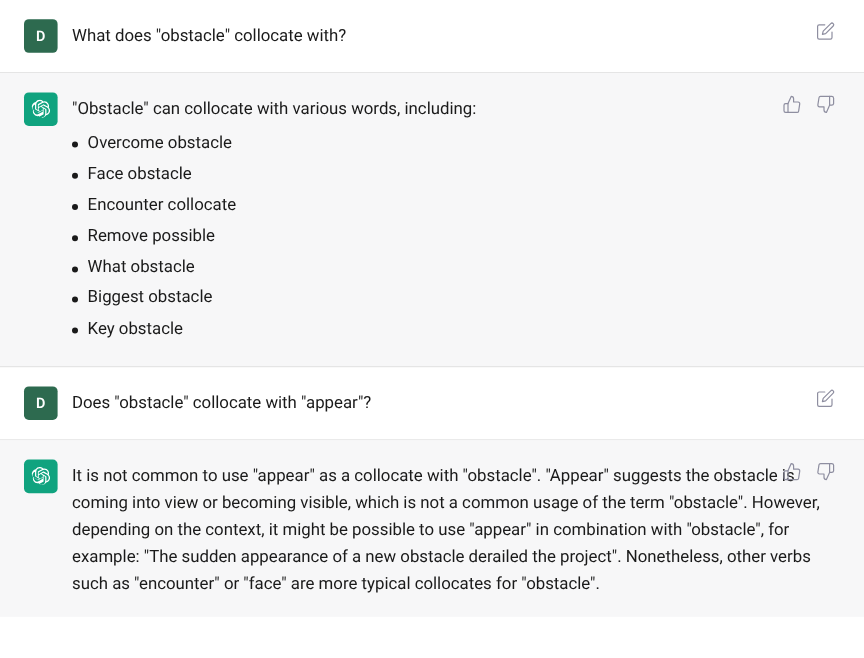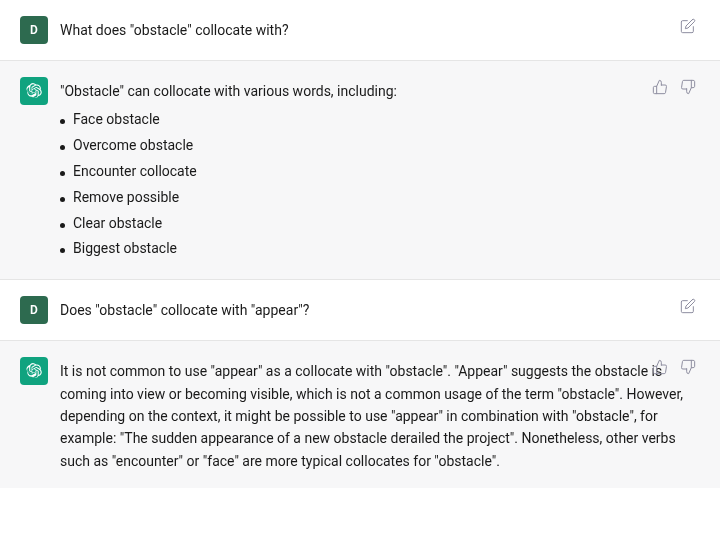--- a/index.html
+++ b/index.html
@@ -161,41 +161,45 @@
           <path d="M37.532 16.87a9.963 9.963 0 0 0-.856-8.184 10.078 10.078 0 0 0-10.855-4.835 9.964 9.964 0 0 0-6.211-3.403 10.079 10.079 0 0 0-10.122 4.927 9.963 9.963 0 0 0-6.654 4.811 10.079 10.079 0 0 0 1.24 11.817 9.965 9.965 0 0 0 .856 8.185 10.079 10.079 0 0 0 10.855 4.835 9.965 9.965 0 0 0 6.211 3.403 10.079 10.079 0 0 0 10.122-4.927 9.967 9.967 0 0 0 6.654-4.811 10.079 10.079 0 0 0-1.24-11.818zm-15.115 21.317a7.477 7.477 0 0 1-4.796-1.735c.061-.033.168-.091.237-.134l7.964-4.6a1.294 1.294 0 0 0 .655-1.134V19.054l3.366 1.944a.12.12 0 0 1 .066.092v9.299a7.505 7.505 0 0 1-7.492 7.498zM6.392 27.599a7.471 7.471 0 0 1-.894-5.023c.06.036.162.099.237.141l7.964 4.6a1.297 1.297 0 0 0 1.308 0l9.724-5.614v3.888a.12.12 0 0 1-.048.103l-8.051 4.649a7.504 7.504 0 0 1-10.24-2.744zM4.297 13.62A7.469 7.469 0 0 1 8.2 10.333c0 .068-.004.19-.004.274v9.201a1.294 1.294 0 0 0 .654 1.132l9.723 5.614-3.366 1.944a.12.12 0 0 1-.114.012L7.044 23.86a7.504 7.504 0 0 1-2.747-10.24zm27.658 6.437l-9.724-5.615 3.367-1.943a.121.121 0 0 1 .114-.012l8.048 4.648a7.498 7.498 0 0 1-1.158 13.528v-9.476a1.293 1.293 0 0 0-.647-1.13zm3.35-5.043c-.059-.037-.162-.099-.236-.141l-7.965-4.6a1.298 1.298 0 0 0-1.308 0l-9.723 5.614v-3.888a.12.12 0 0 1 .048-.103l8.05-4.645a7.497 7.497 0 0 1 11.135 7.763zm-21.063 6.929l-3.367-1.944a.12.12 0 0 1-.065-.092v-9.299a7.497 7.497 0 0 1 12.293-5.756 6.94 6.94 0 0 0-.236.134l-7.965 4.6a1.294 1.294 0 0 0-.654 1.132l-.006 11.225zm1.829-3.943l4.33-2.501 4.332 2.5v4.999l-4.331 2.5-4.331-2.5V18z" fill="white"></path>
         </svg>
       </div>
       <div class="message-content">
         <div class="intro-text">
           <span>"Obstacle" can collocate with various words, including:</span>
         </div>
         <ul class="bullet-list" id="bullet-list-1">
         <li>
               <span class="bullet-dot"></span>
+              <span>Overcome obstacle</span>
+            </li>
+            <li>
+              <span class="bullet-dot"></span>
               <span>Face obstacle</span>
             </li>
             <li>
               <span class="bullet-dot"></span>
-              <span>Overcome obstacle</span>
-            </li>
-            <li>
-              <span class="bullet-dot"></span>
               <span>Encounter collocate</span>
             </li>
             <li>
               <span class="bullet-dot"></span>
               <span>Remove possible</span>
             </li>
             <li>
               <span class="bullet-dot"></span>
-              <span>Clear obstacle</span>
+              <span>What obstacle</span>
             </li>
             <li>
               <span class="bullet-dot"></span>
               <span>Biggest obstacle</span>
+            </li>
+            <li>
+              <span class="bullet-dot"></span>
+              <span>Key obstacle</span>
             </li>
           </ul>
       </div>
       <div class="message-actions">
         <button class="action-btn" title="Good response">
           <svg class="icon-svg" viewBox="0 0 24 24">
             <path d="M14 9V5a3 3 0 0 0-3-3l-4 9v11h11.28a2 2 0 0 0 2-1.7l1.38-9a2 2 0 0 0-2-2.3H14z" stroke-linecap="round" stroke-linejoin="round"></path>
             <path d="M7 22H4a2 2 0 0 1-2-2v-7a2 2 0 0 1 2-2h3" stroke-linecap="round" stroke-linejoin="round"></path>
           </svg>
         </button>

